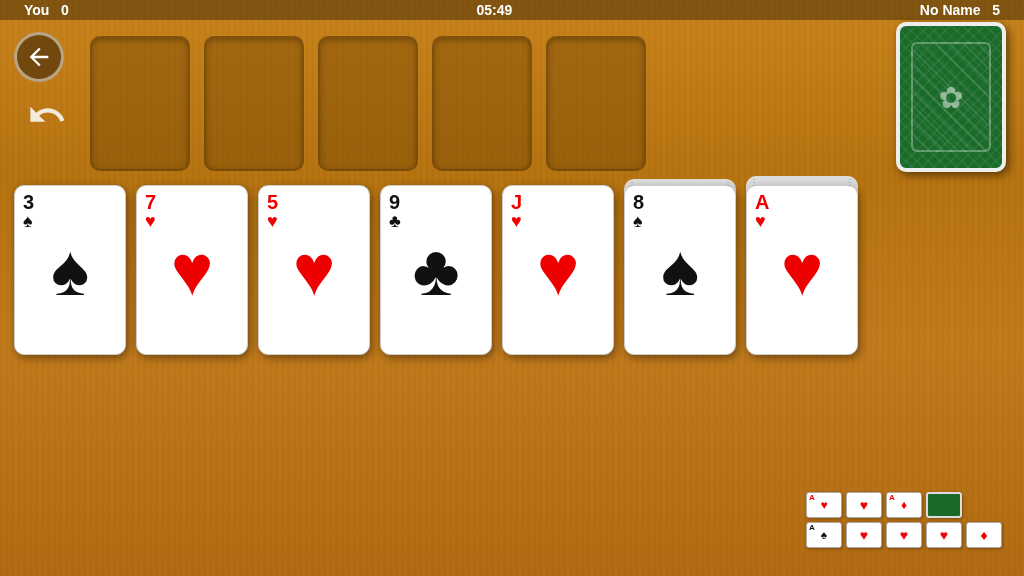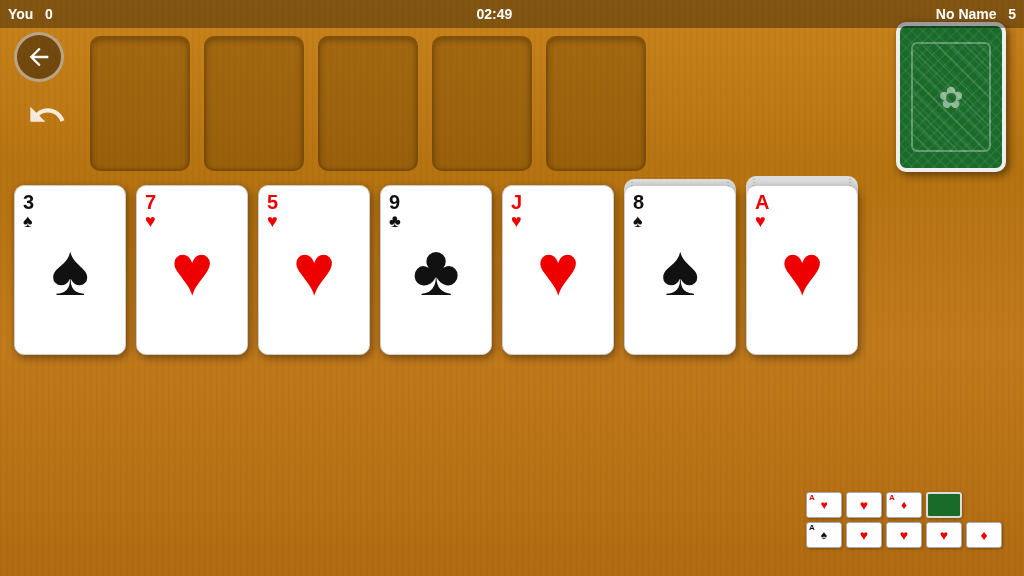--- a/index.html
+++ b/index.html
@@ -25,26 +25,26 @@
       ),
       linear-gradient(180deg, #c8821a 0%, #b5720f 30%, #c0791a 60%, #b06a10 100%);
       position: absolute;
       top: 0; left: 0;
     }
 
     
     .top-bar {
       position: absolute;
       top: 0; left: 0; right: 0;
-      height: 28px;
+      height: 20px;
       background: rgba(0,0,0,0.35);
       display: flex;
       align-items: center;
       justify-content: space-between;
-      padding: 0 8px;
+      padding: 0 24px;
       z-index: 100;
     }
     .top-bar-left, .top-bar-right {
       color: white;
       font-size: 14px;
       font-weight: bold;
     }
     .top-bar-center {
       color: white;
       font-size: 14px;
@@ -251,21 +251,21 @@
 <body>
 
 <div class="game-bg"></div>
 
 <div class="top-bar">
   <span class="top-bar-left">
     <span>You</span>
     &nbsp;
     <span>0</span>
   </span>
-  <span class="top-bar-center">02:49</span>
+  <span class="top-bar-center">05:49</span>
   <span class="top-bar-right">
     <span>No Name</span>
     &nbsp;
     <span>5</span>
   </span>
 </div>
 
 <div class="back-btn">
   <svg viewBox="0 0 24 24">
     <path d="M20 11H7.83l5.59-5.59L12 4l-8 8 8 8 1.41-1.41L7.83 13H20v-2z"></path>

